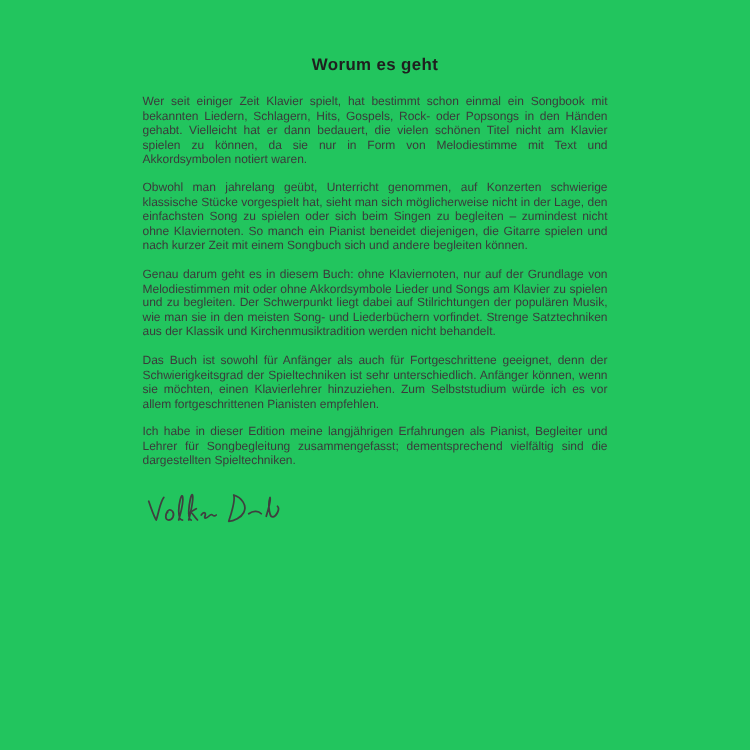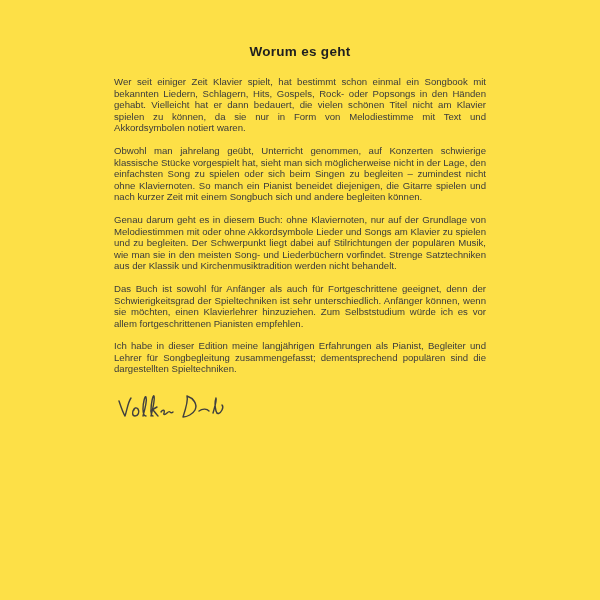--- a/index.html
+++ b/index.html
@@ -4,21 +4,21 @@
 <style>
   html, body {
     margin: 0;
     padding: 0;
     background: #ffffff;
   }
   .page {
     position: relative;
     width: 600px;
     height: 600px;
-    background: #fde047;
+    background: #22c55e;
     font-family: "Liberation Sans", sans-serif;
     color: #3b3b3b;
     overflow: hidden;
   }
   .title {
     position: absolute;
     top: 44px;
     left: 0;
     width: 100%;
     margin: 0;
@@ -54,21 +54,21 @@
 
 <div class="page">
 
   <h1 class="title">Worum es geht</h1>
 
   <div class="textblock">
     <p class="para">Wer seit einiger Zeit Klavier spielt, hat bestimmt schon einmal ein Songbook mit bekannten Liedern, Schlagern, Hits, Gospels, Rock- oder Popsongs in den Händen gehabt. Vielleicht hat er dann bedauert, die vielen schönen Titel nicht am Klavier spielen zu können, da sie nur in Form von Melodiestimme mit Text und Akkordsymbolen notiert waren.</p>
     <p class="para">Obwohl man jahrelang geübt, Unterricht genommen, auf Konzerten schwierige klassische Stücke vorgespielt hat, sieht man sich möglicherweise nicht in der Lage, den einfachsten Song zu spielen oder sich beim Singen zu begleiten – zumindest nicht ohne Klaviernoten. So manch ein Pianist beneidet diejenigen, die Gitarre spielen und nach kurzer Zeit mit einem Songbuch sich und andere begleiten können.</p>
     <p class="para">Genau darum geht es in diesem Buch: ohne Klaviernoten, nur auf der Grundlage von Melodiestimmen mit oder ohne Akkordsymbole Lieder und Songs am Klavier zu spielen und zu begleiten. Der Schwerpunkt liegt dabei auf Stilrichtungen der populären Musik, wie man sie in den meisten Song- und Liederbüchern vorfindet. Strenge Satztechniken aus der Klassik und Kirchenmusiktradition werden nicht behandelt.</p>
     <p class="para">Das Buch ist sowohl für Anfänger als auch für Fortgeschrittene geeignet, denn der Schwierigkeitsgrad der Spieltechniken ist sehr unterschiedlich. Anfänger können, wenn sie möchten, einen Klavierlehrer hinzuziehen. Zum Selbststudium würde ich es vor allem fortgeschrittenen Pianisten empfehlen.</p>
-    <p class="para">Ich habe in dieser Edition meine langjährigen Erfahrungen als Pianist, Begleiter und Lehrer für Songbegleitung zusammengefasst; dementsprechend populären sind die dargestellten Spieltechniken.</p>
+    <p class="para">Ich habe in dieser Edition meine langjährigen Erfahrungen als Pianist, Begleiter und Lehrer für Songbegleitung zusammengefasst; dementsprechend vielfältig sind die dargestellten Spieltechniken.</p>
 
     <div class="signature" aria-label="Volker D.">
       <svg width="120" height="34" viewBox="0 0 120 34" aria-hidden="true">
         <g fill="none" stroke="#3f3f3f" stroke-width="1.4" stroke-linecap="round" stroke-linejoin="round">
 
           <path d="M5,10 C7,16 9,22 11,25 C13,19 14,11 17,7"></path>
 
           <path d="M20,18 C18,21 18,25 21,25 C24,25 26,21 24,18 C22,16 20,17 20,19"></path>
 
           <path d="M29,25 C31,18 33,9 32,6 C31,4 29,12 29,18 C29,22 30,25 32,25"></path>

